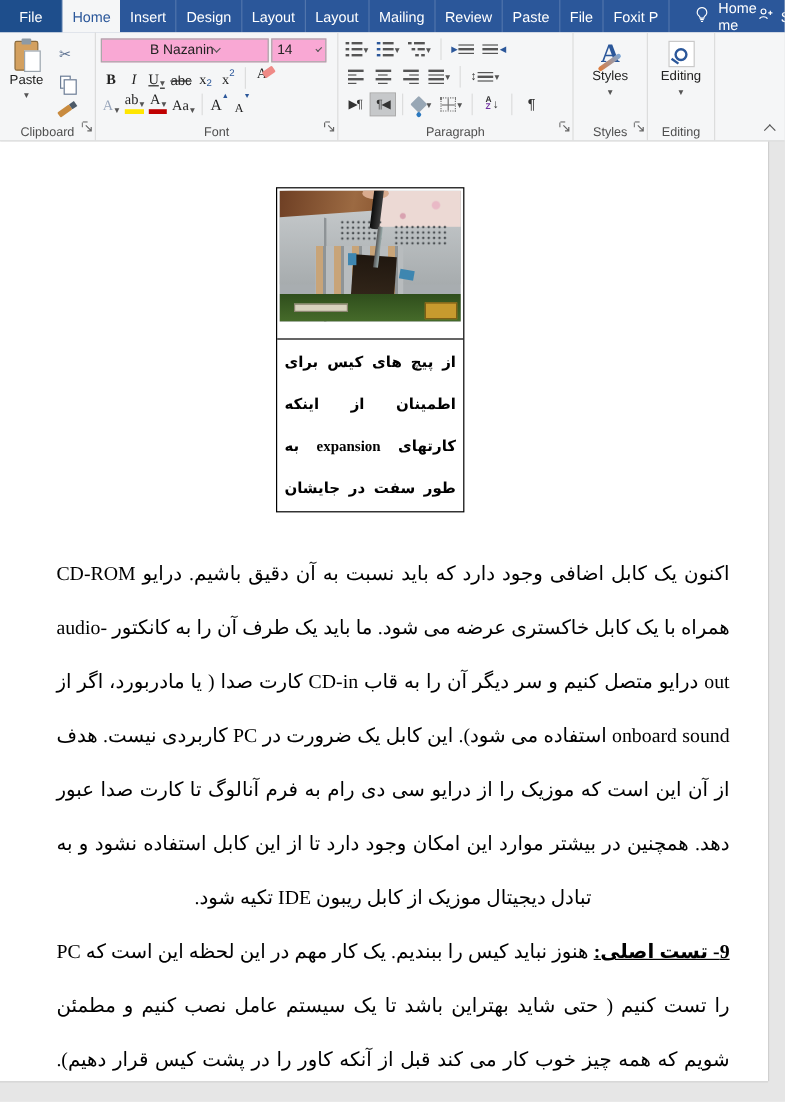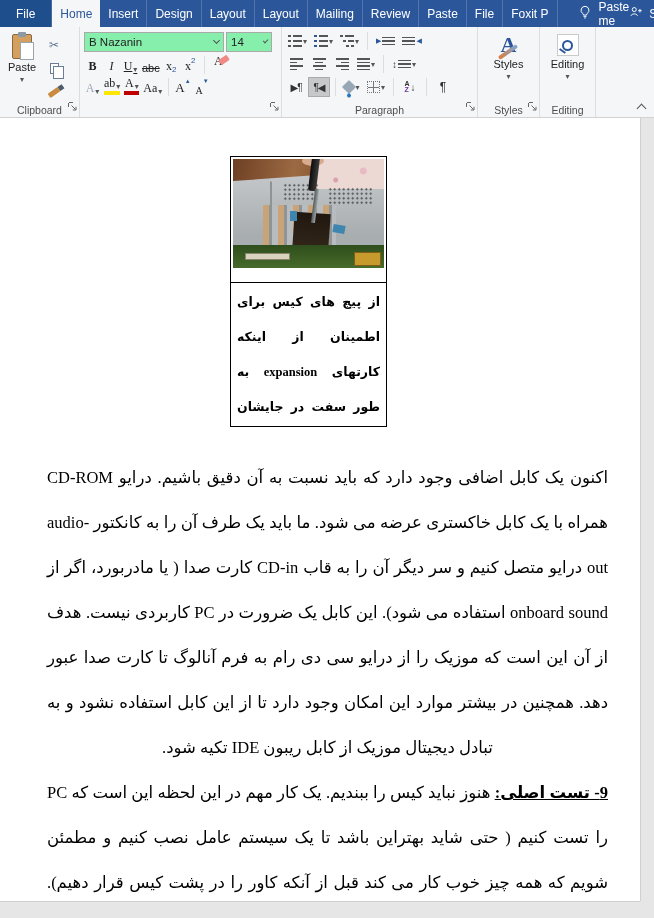--- a/index.html
+++ b/index.html
@@ -32,21 +32,21 @@
   .clip-ico::before { content:''; position:absolute; top:-3px; left:5px; width:8px; height:5px; background:#8d9aa5; border-radius:1px; }
   .clip-ico::after { content:''; position:absolute; right:-3px; bottom:-2px; width:12px; height:16px; background:#fff; border:1px solid #9aa4ad; }
   .minicol { display:flex; flex-direction:column; justify-content:flex-start; gap:6px; padding-top:4px; }
   .minibtn { width:20px; height:18px; display:flex; align-items:center; justify-content:center; font-size:12px; color:#5a6f8f; }
   .copy-ico { width:9px; height:11px; border:1px solid #6b7c95; background:#fff; position:relative; }
   .copy-ico::after { content:''; position:absolute; left:2px; top:2px; width:9px; height:11px; border:1px solid #6b7c95; background:#fff; }
   .paint-ico { width:12px; height:5px; background:#c98b3f; border-radius:1px; transform:rotate(-35deg); position:relative; }
   .paint-ico::after { content:''; position:absolute; right:-5px; top:0; width:5px; height:5px; background:#4d5a68; }
 
   .frow { display:flex; align-items:center; gap:2px; margin-bottom:4px; }
-  .combo { display:flex; align-items:center; justify-content:space-between; background:#86efac; border:1px solid #a9a9a9; height:20px; font-size:11.5px; padding:0 4px; color:#222; }
+  .combo { display:flex; align-items:center; justify-content:center; background:#f9a8d4; border:1px solid #a9a9a9; height:20px; font-size:11.5px; padding:0 4px; color:#222; }
   .combo.name { width:140px; }
   .combo.size { width:46px;gap:20px; }
   .chev { width:5px; height:5px; border-top:1.5px solid #555; border-left:1.5px solid #555; transform:rotate(225deg); margin-top:-3px; }
   .fbtn { min-width:17px; height:18px; display:flex; align-items:flex-end; justify-content:center; font-size:12px; color:#222; padding:0 1px; position:relative; }
   .fbtn .dd { font-size:8px; color:#555; margin-left:1px; }
   .serif { font-family:"Liberation Serif", serif; }
   .b { font-weight:bold; } .i { font-style:italic; } .u { text-decoration:underline; }
   .strike { text-decoration:line-through; font-size:11px; }
   .subsup { display:flex; align-items:flex-end; }
   .subsup .small { font-size:8px; color:#2b579a; }
@@ -143,21 +143,21 @@
     <div class="tab">Mailing</div>
     <div class="tab">Review</div>
     <div class="tab">Paste</div>
     <div class="tab">File</div>
     <div class="tab">Foxit P</div>
     <div class="tellme">
       <span><svg width="14" height="14" viewBox="0 0 16 16">
             <path d="M8 1.5a4.5 4.5 0 0 0-2.7 8.1c.5.4.9 1 .9 1.9h3.6c0-.9.4-1.5.9-1.9A4.5 4.5 0 0 0 8 1.5z" fill="none" stroke="#fff" stroke-width="1.1"></path>
             <path d="M6.3 13h3.4M7 14.8h2" stroke="#fff" stroke-width="1.1"></path>
           </svg></span>
-      <span>Paste me</span>
+      <span>Home me</span>
     </div>
     <div class="share">
       <span><svg width="14" height="14" viewBox="0 0 16 16">
             <circle cx="6" cy="5.2" r="2.3" fill="none" stroke="#fff" stroke-width="1.1"></circle>
             <path d="M2.3 12.3c.6-2.8 6.8-2.8 7.4 0" fill="none" stroke="#fff" stroke-width="1.1"></path>
             <path d="M12.5 4.5v4M10.5 6.5h4" stroke="#fff" stroke-width="1.1"></path>
           </svg></span>
       <span>Share</span>
     </div>
   </div>
@@ -242,20 +242,21 @@
         <span class="vsep"></span>
         <span class="fbtn">
             <span class="serif growA">A</span>
             <span class="tri">▲</span>
           </span>
         <span class="fbtn">
             <span class="serif shrinkA">A</span>
             <span class="tri">▼</span>
           </span>
       </div>
+      <span class="rgroup-label">Font</span>
       <span class="launcher"><svg width="9" height="9" viewBox="0 0 9 9">
             <path d="M1 .5H5M.5 1V5M3.5 3.5L7.5 7.5M8 4.8V8H4.8" stroke="#666" fill="none"></path>
           </svg></span>
     </div>
 
     <div class="rgroup g-para">
       <div class="prow">
         <span class="pbtn">
             <span class="list-ico">
               <b>

